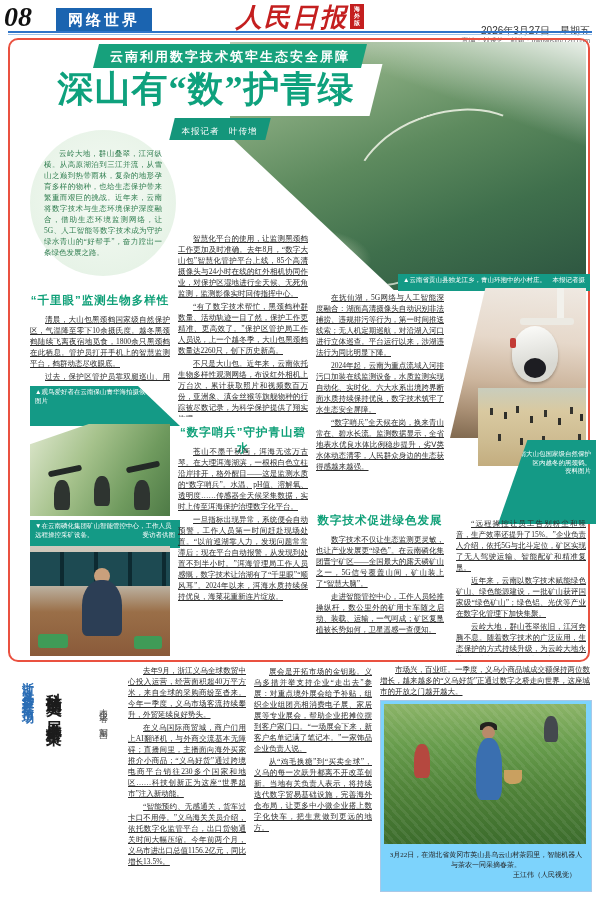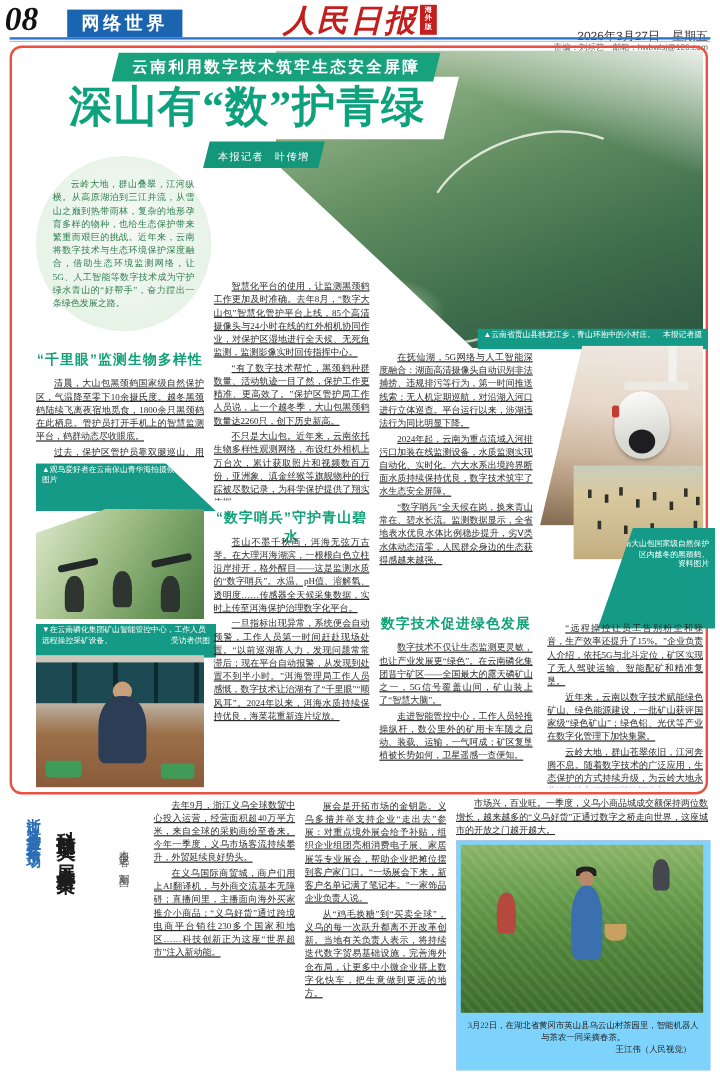--- a/index.html
+++ b/index.html
@@ -209,20 +209,21 @@
     <p>近年来，云南以数字技术赋能绿色矿山、绿色能源建设，一批矿山获评国家级“绿色矿山”；绿色铝、光伏等产业在数字化管理下加快集聚。</p>
     <p>云岭大地，群山苍翠依旧，江河奔腾不息。随着数字技术的广泛应用，生态保护的方式持续升级，为云岭大地永葆绿色注入源源不断的新动力。</p>
   </div>
 
   <div class="vkicker">浙江义乌多措并举拓市场</div>
   <div class="vtitle">科技助通关　展会搭桥梁</div>
   <div class="vbyline">本报记者　刘军国</div>
   <div class="col" style="left:128px;top:665px;width:118px;height:226px;font-size:7.5px;">
     <p>去年9月，浙江义乌全球数贸中心投入运营，经营面积超40万平方米，来自全球的采购商纷至沓来。今年一季度，义乌市场客流持续攀升，外贸延续良好势头。</p>
     <p>在义乌国际商贸城，商户们用上AI翻译机，与外商交流基本无障碍；直播间里，主播面向海外买家推介小商品；“义乌好货”通过跨境电商平台销往230多个国家和地区……科技创新正为这座“世界超市”注入新动能。</p>
+    <p>“智能预约、无感通关，货车过卡口不用停。”义乌海关关员介绍，依托数字化监管平台，出口货物通关时间大幅压缩。今年前两个月，义乌市进出口总值1156.2亿元，同比增长13.5%。</p>
   </div>
   <div class="col" style="left:380px;top:664px;width:210px;height:32px;">
     <p>市场兴，百业旺。一季度，义乌小商品城成交额保持两位数增长，越来越多的“义乌好货”正通过数字之桥走向世界，这座城市的开放之门越开越大。</p>
   </div>
   <div class="col" style="left:254px;top:666px;width:118px;height:226px;">
     <p>展会是开拓市场的金钥匙。义乌多措并举支持企业“走出去”参展：对重点境外展会给予补贴，组织企业组团亮相消费电子展、家居展等专业展会，帮助企业把摊位摆到客户家门口。“一场展会下来，新客户名单记满了笔记本。”一家饰品企业负责人说。</p>
     <p>从“鸡毛换糖”到“买卖全球”，义乌的每一次跃升都离不开改革创新。当地有关负责人表示，将持续迭代数字贸易基础设施，完善海外仓布局，让更多中小微企业搭上数字化快车，把生意做到更远的地方。</p>
   </div>
 
   <div class="teaframe">

